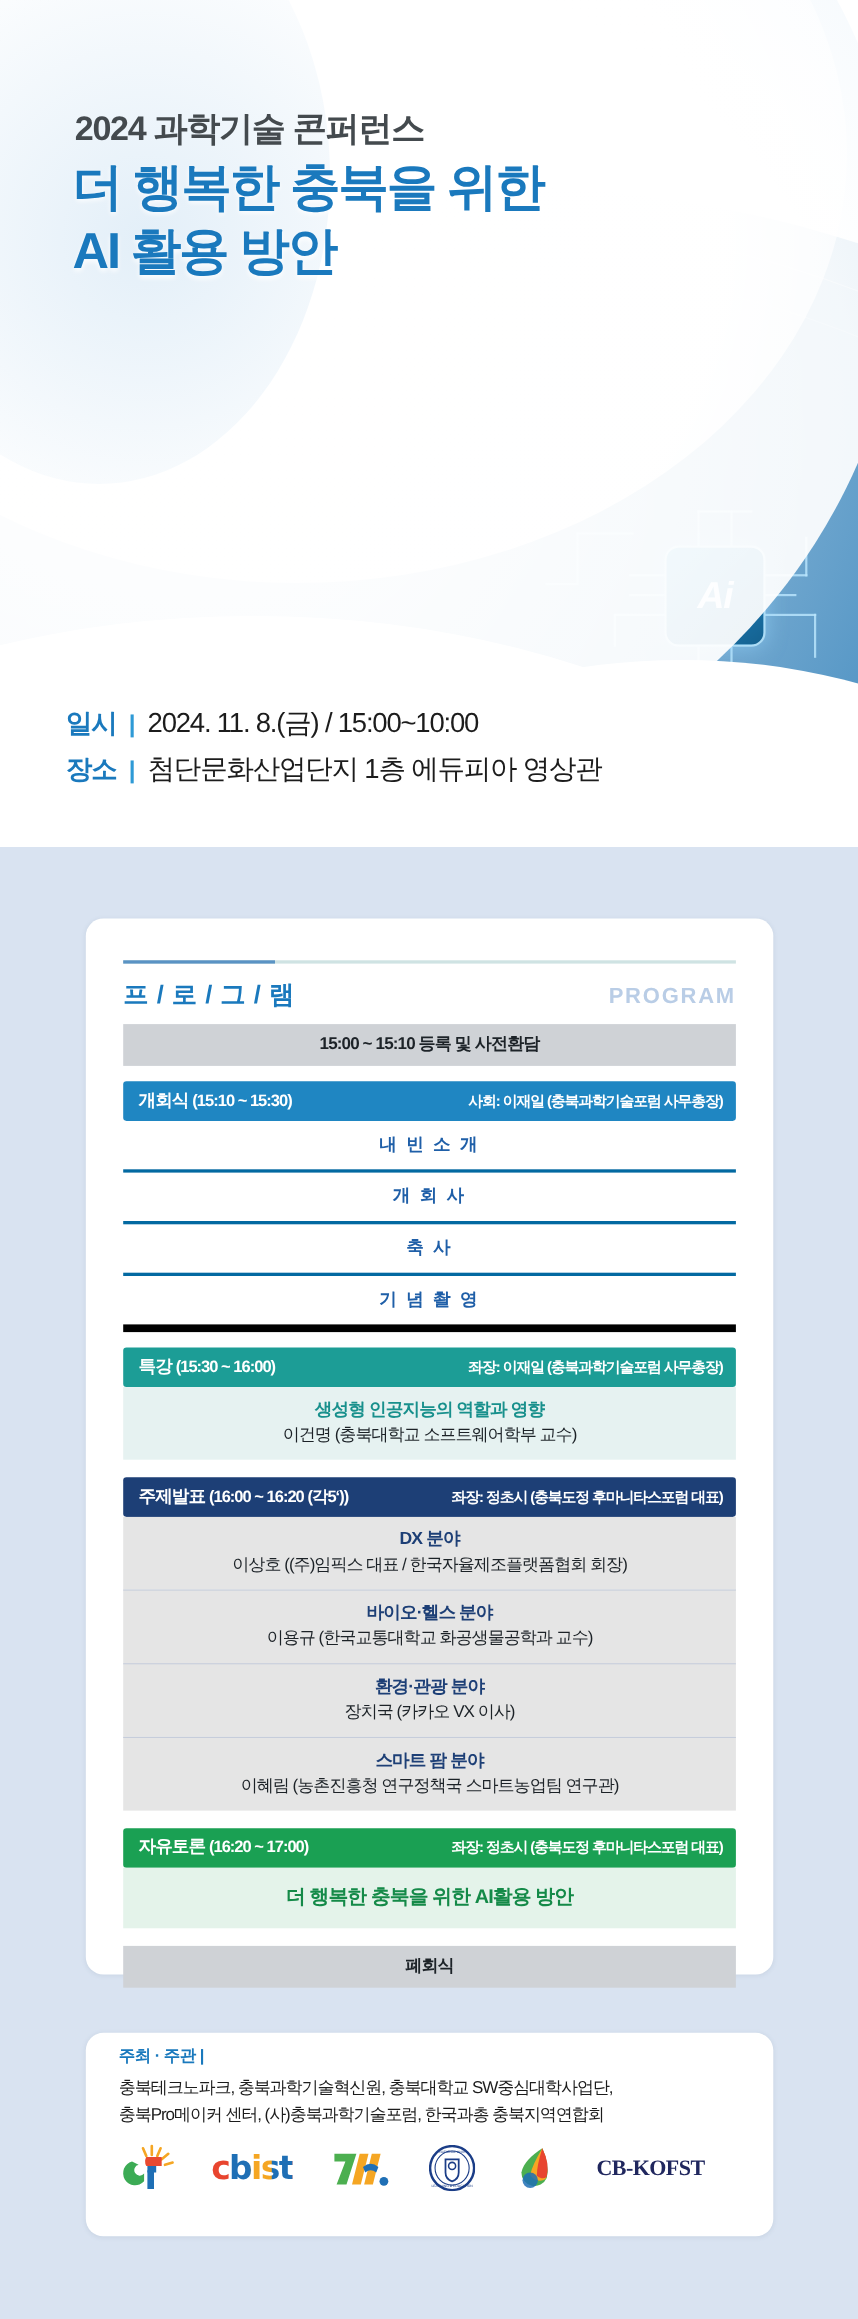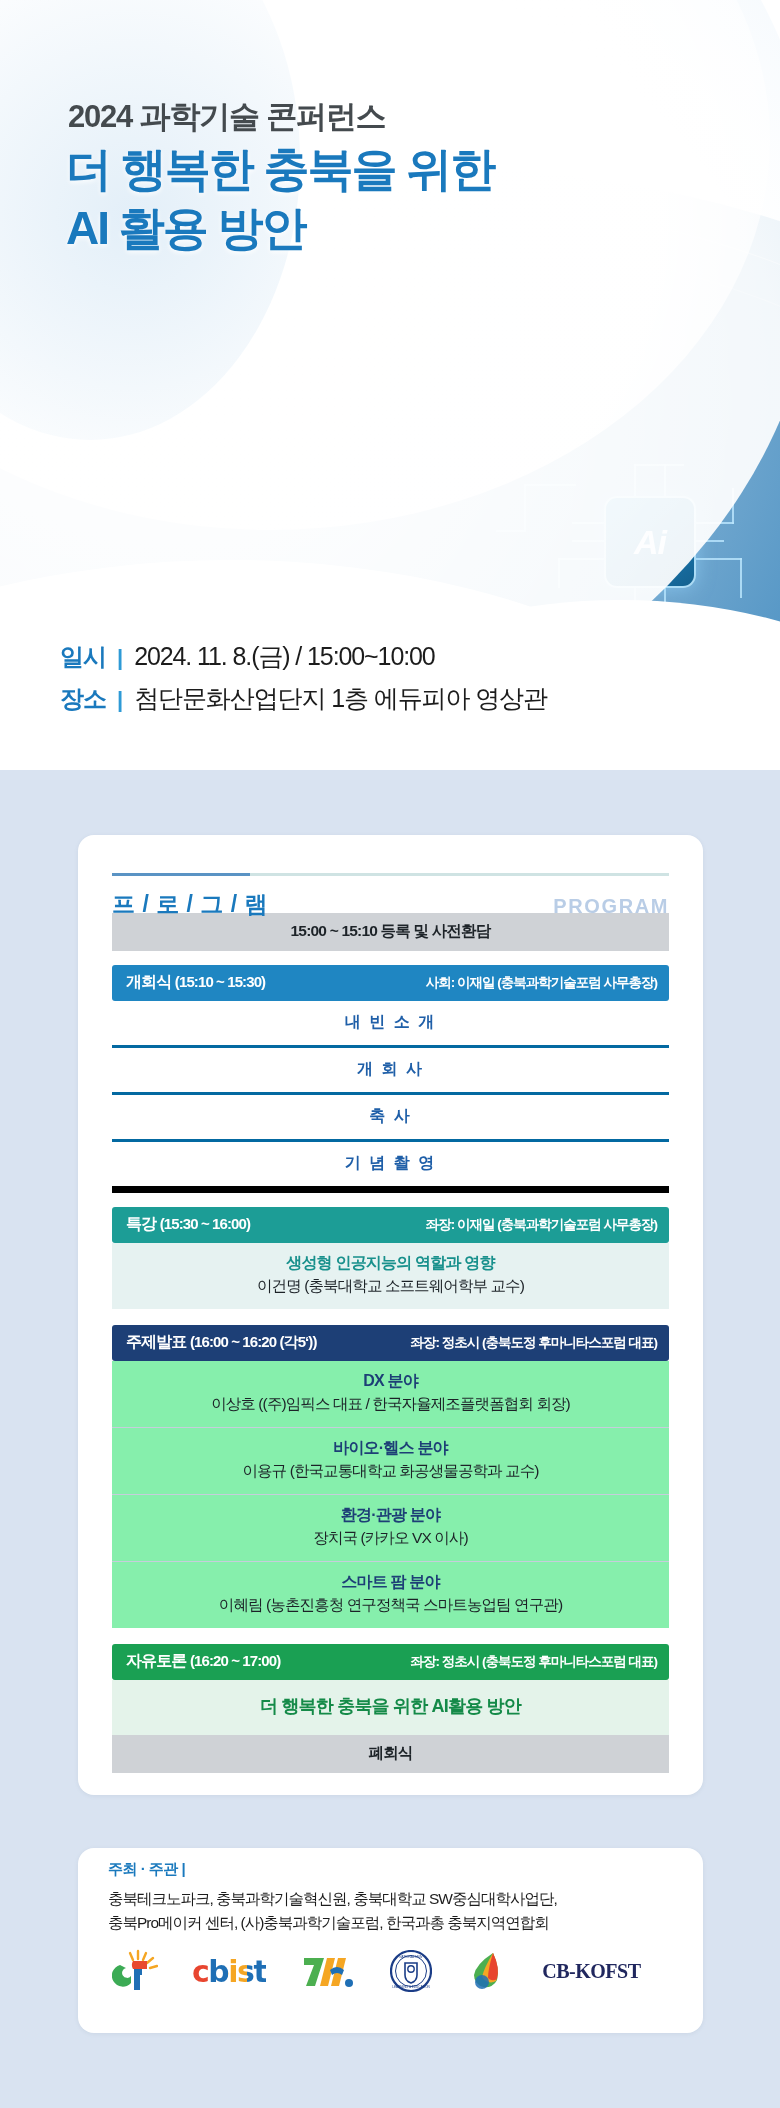--- a/index.html
+++ b/index.html
@@ -205,21 +205,21 @@
   
   #program-card {
     left: 78px; top: 835px;
     width: 625px;
     height: 960px;
     padding: 38px 34px 30px 34px;
   }
 
   .sec-head {
     position: relative;
-    height: 40px;
+    height: 58px;
   }
   .sec-rule {
     position: absolute;
     left: 0; top: 0;
     width: 100%;
     height: 3px;
     background: #cfe3e3;
   }
   .sec-rule::before {
     content: "";
@@ -254,21 +254,21 @@
 
   
   .prow.grey {
     background: #cfd2d6;
     color: #1d2328;
     font-size: 15.5px;
     font-weight: bold;
     padding: 8px 0 9px 0;
     margin-bottom: 14px;
   }
-  .prow.grey.last { margin-bottom: 0; }
+  .prow.grey.last { margin-bottom: 0; margin-top: 16px; }
 
   
   .sbar {
     display: flex;
     align-items: center;
     justify-content: space-between;
     padding: 7px 12px 8px 14px;
     border-radius: 3px;
     color: #ffffff;
   }
@@ -303,21 +303,21 @@
   }
   .subline.first { border-top: none; }
   .subline.tail { border-bottom: 7px solid #000000; }
 
   
   .tint {
     padding: 10px 0 12px 0;
     text-align: center;
   }
   .tint.teal  { background: #e6f2f1; }
-  .tint.navy  { background: #86efac; }
+  .tint.navy  { background: #e5e5e5; }
   .tint.green { background: #e4f3ea; }
 
   .tint .t1 {
     font-size: 16px;
     font-weight: bold;
     letter-spacing: -0.8px;
     margin-bottom: 2px;
   }
   .tint .t2 {
     font-size: 15.5px;

